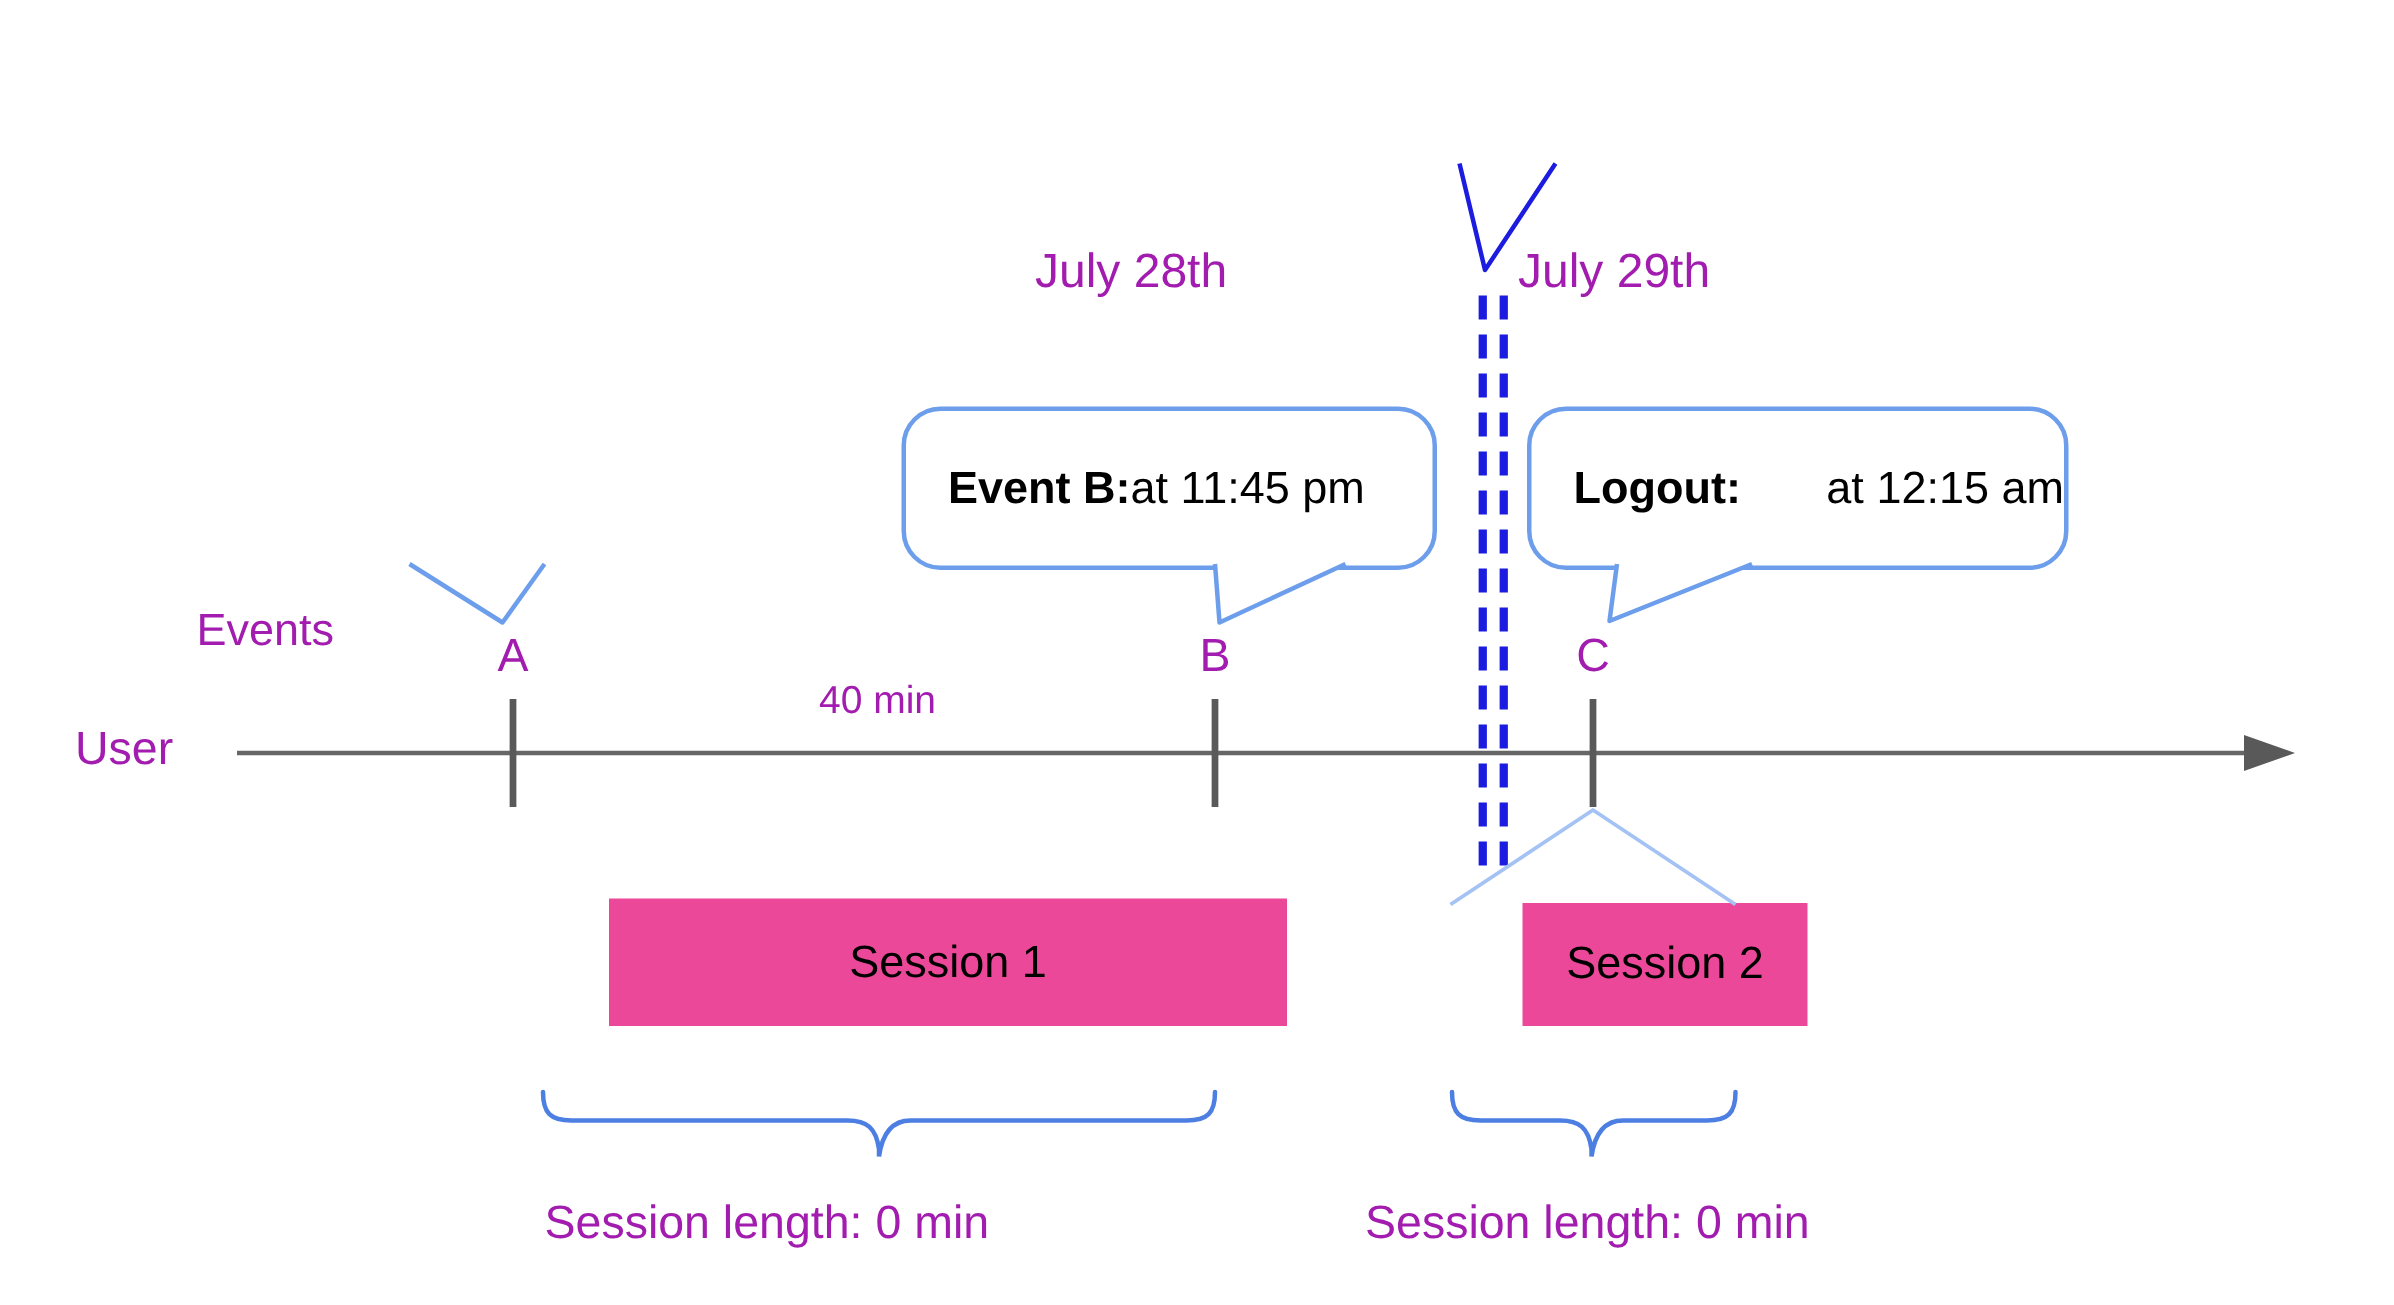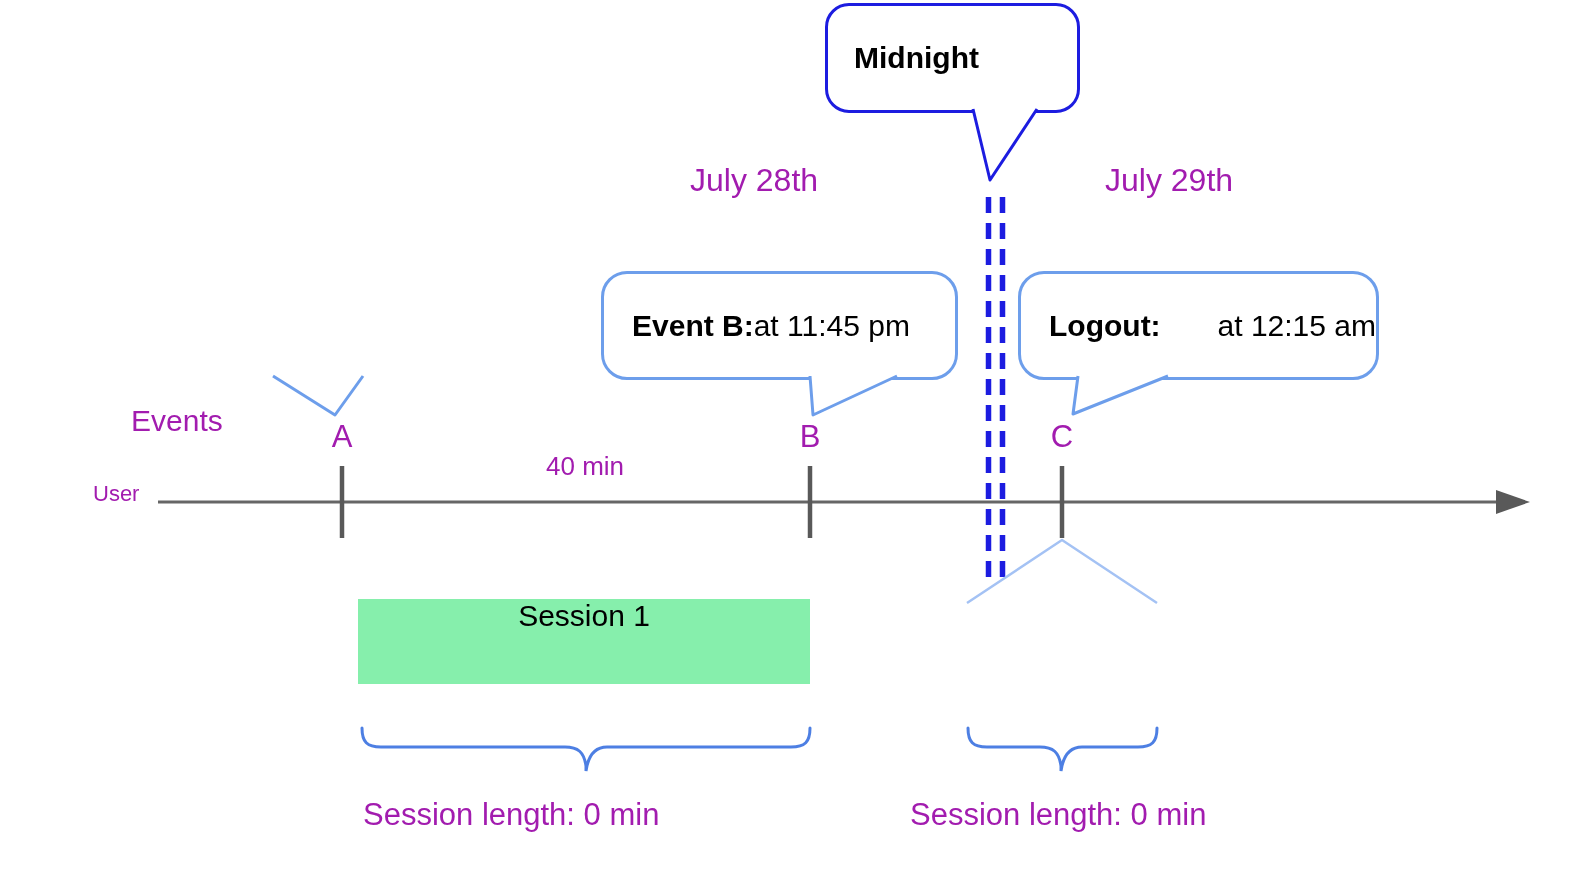--- a/index.html
+++ b/index.html
@@ -14,42 +14,39 @@
     position:absolute;background:#fff;border:3px solid #6d9eeb;border-radius:26px;
     display:flex;align-items:center;box-sizing:border-box;
     font-size:30px;padding-left:28px;z-index:2;
   }
   .bubble .b{font-weight:bold;}
   .bubble.midnight{
     border-color:#1c1ce0;font-weight:bold;padding-left:26px;border-radius:24px;
   }
   
   .session-box{
-    position:absolute;background:#86efac;display:flex;justify-content:center;
-    font-size:30px;z-index:1;box-sizing:border-box;
+    position:absolute;background:#ec4899;display:flex;align-items:center;justify-content:center;
+    font-size:30px;z-index:1;box-sizing:border-box;margin-left:48px;
   }
   .overlay-svg{position:absolute;left:0;top:0;z-index:3;pointer-events:none;}
   .date-label{font-size:32px;}
   .marker-label{font-size:31px;text-align:center;width:44px;}
   .events-label{font-size:30px;}
-  .user-label{font-size:22px;margin-left:43px;}
+  .user-label{font-size:31px;}
   .interval-label{font-size:26px;}
   .length-label{font-size:31px;text-align:right;}
 </style>
 </head>
 <body>
 
 <div class="canvas">
 
   <div class="abs label date-label" style="left:690px;top:162px;">July 28th</div>
-  <div class="abs label date-label" style="left:1105px;top:162px;text-align:right;">July 29th</div>
+  <div class="abs label date-label" style="left:1012px;top:162px;text-align:right;">July 29th</div>
 
-  <div class="bubble midnight" style="left:825px;top:3px;width:255px;height:110px;">
-    <span>Midnight</span>
-  </div>
 
 
   <div class="bubble" style="left:601px;top:271px;width:357px;height:109px;">
     <span class="b">Event B:</span>
       <span> at 11:45 pm</span>
   </div>
 
   <div class="bubble" style="left:1018px;top:271px;width:361px;height:109px;justify-content:space-between;">
     <span class="b">Logout:</span>
       <span> at 12:15 am</span>
@@ -58,20 +55,23 @@
   <div class="abs label events-label" style="left:131px;top:404px;">Events</div>
   <div class="abs label user-label" style="left:50px;top:481px;">User</div>
   <div class="abs label interval-label" style="left:546px;top:451px;">40 min</div>
 
   <div class="abs label marker-label" style="left:320px;top:419px;">A</div>
   <div class="abs label marker-label" style="left:788px;top:419px;">B</div>
   <div class="abs label marker-label" style="left:1040px;top:419px;">C</div>
 
   <div class="session-box" style="left:358px;top:599px;width:452px;height:85px;">
     <span>Session 1</span>
+  </div>
+  <div class="session-box" style="left:967px;top:602px;width:190px;height:82px;">
+    <span>Session 2</span>
   </div>
 
   <div class="abs label length-label" style="left:363px;top:797px;">Session length: 0 min</div>
   <div class="abs label length-label" style="left:910px;top:797px;">Session length: 0 min</div>
 
   <svg class="overlay-svg" width="1596" height="870" viewBox="0 0 1596 870">
 
     <line x1="158" y1="502" x2="1500" y2="502" stroke="#666666" stroke-width="3"></line>
     <polygon points="1530,502 1496,490 1496,514" fill="#595959"></polygon>
 

